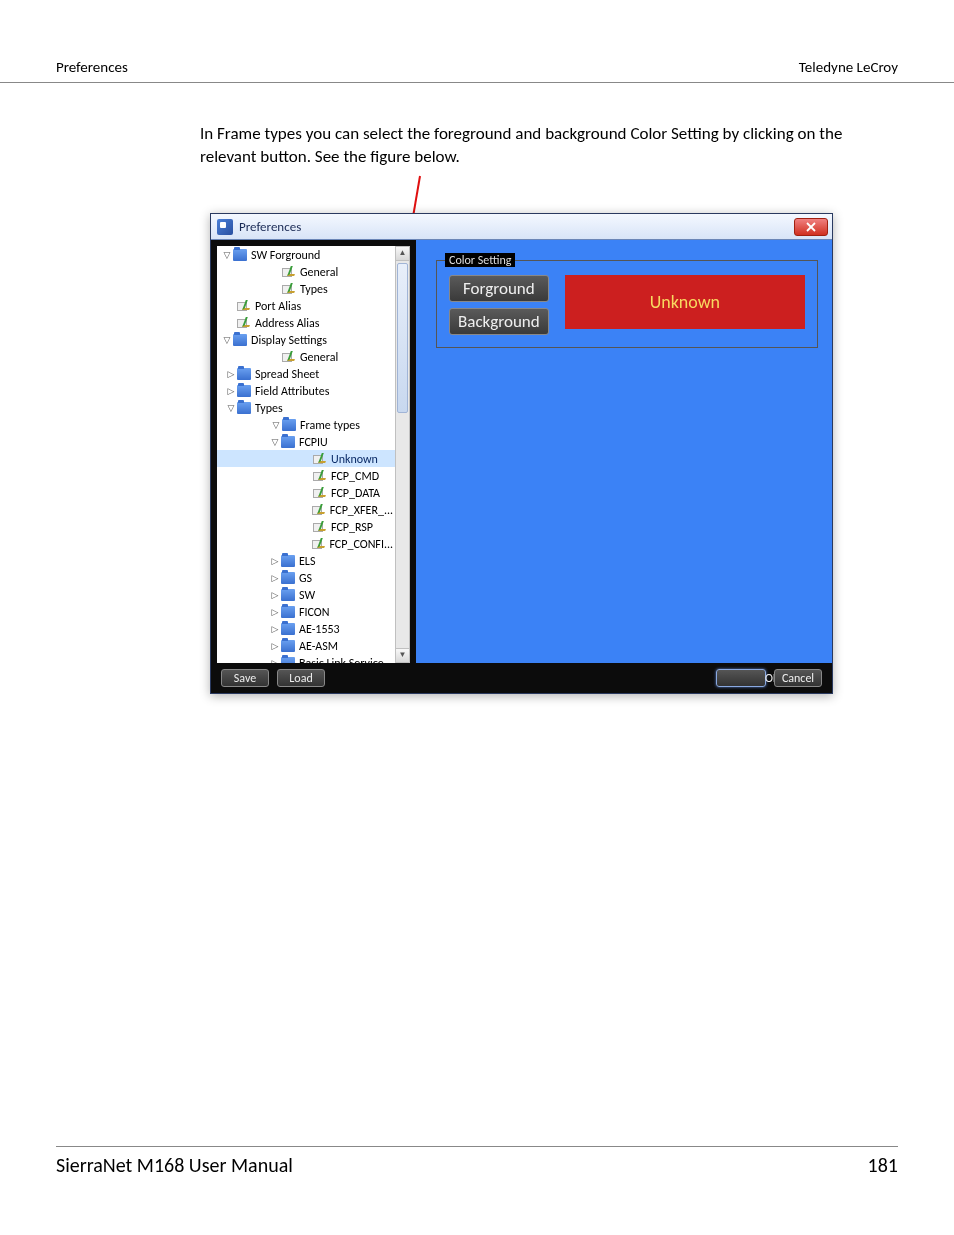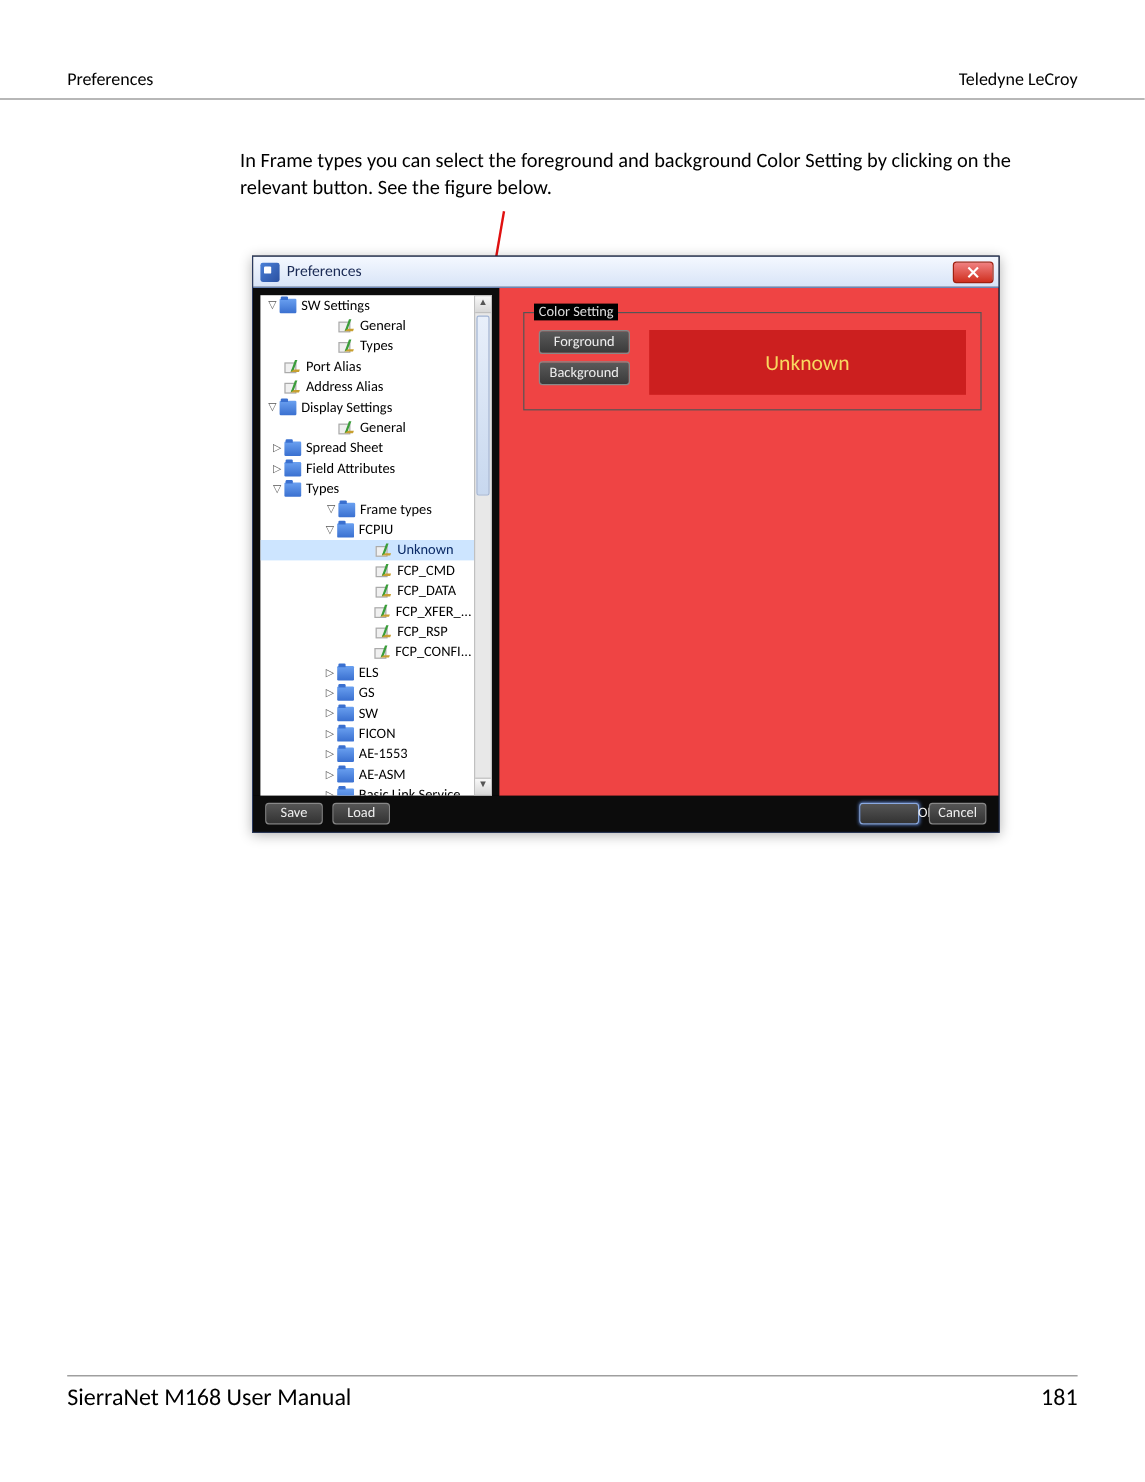--- a/index.html
+++ b/index.html
@@ -166,21 +166,21 @@
   }
   .tree-scroll .thumb{
     position:absolute; left:1px; right:1px; top:16px; height:150px;
     background:linear-gradient(#e8effa,#c8d8ef);
     border:1px solid #a0b4d6; border-radius:2px;
     cursor:pointer;
   }
   
   .right-panel {
     flex:1;
-    background:#ef4444;
+    background:#3b82f6;
     padding: 20px 14px 10px 20px;
     color:#ddd;
     font-size:12px;
   }
   .fieldset {
     border:1px solid #555;
     padding: 14px 12px 12px 12px;
     position:relative;
     display:flex;
     align-items:flex-start;
@@ -193,21 +193,21 @@
     padding:0 4px;
     font-size:12px;
     color:#ddd;
   }
   .btn-stack { display:flex; flex-direction:column; gap:6px; }
   .dlg-btn {
     background: linear-gradient(to bottom,#5a5a5a,#3a3a3a);
     border:1px solid #888;
     border-radius:3px;
     color:#eee;
-    font-size:12px;
+    font-size:17px;
     padding: 2px 8px;
     min-width:74px;
     text-align:center;
     cursor:pointer;
   }
   .swatch-box {
     flex:1;
     height: 54px;
     background:#cc1f1f;
     display:flex;
@@ -281,21 +281,21 @@
   </div>
 
   <div class="dialog-body">
     <div class="tree-wrap">
       <div class="tree">
         <ul>
           <li>
               <div class="row ind1">
                 <span class="twisty">▽</span>
                 <span class="folder-icon"></span>
-                <span class="label">SW Settings</span>
+                <span class="label">SW Forground</span>
               </div>
             </li>
           <li>
               <div class="row ind3">
                 <span class="twisty"></span>
                 <span class="leaf-icon"></span>
                 <span class="label">General</span>
               </div>
             </li>
           <li>

